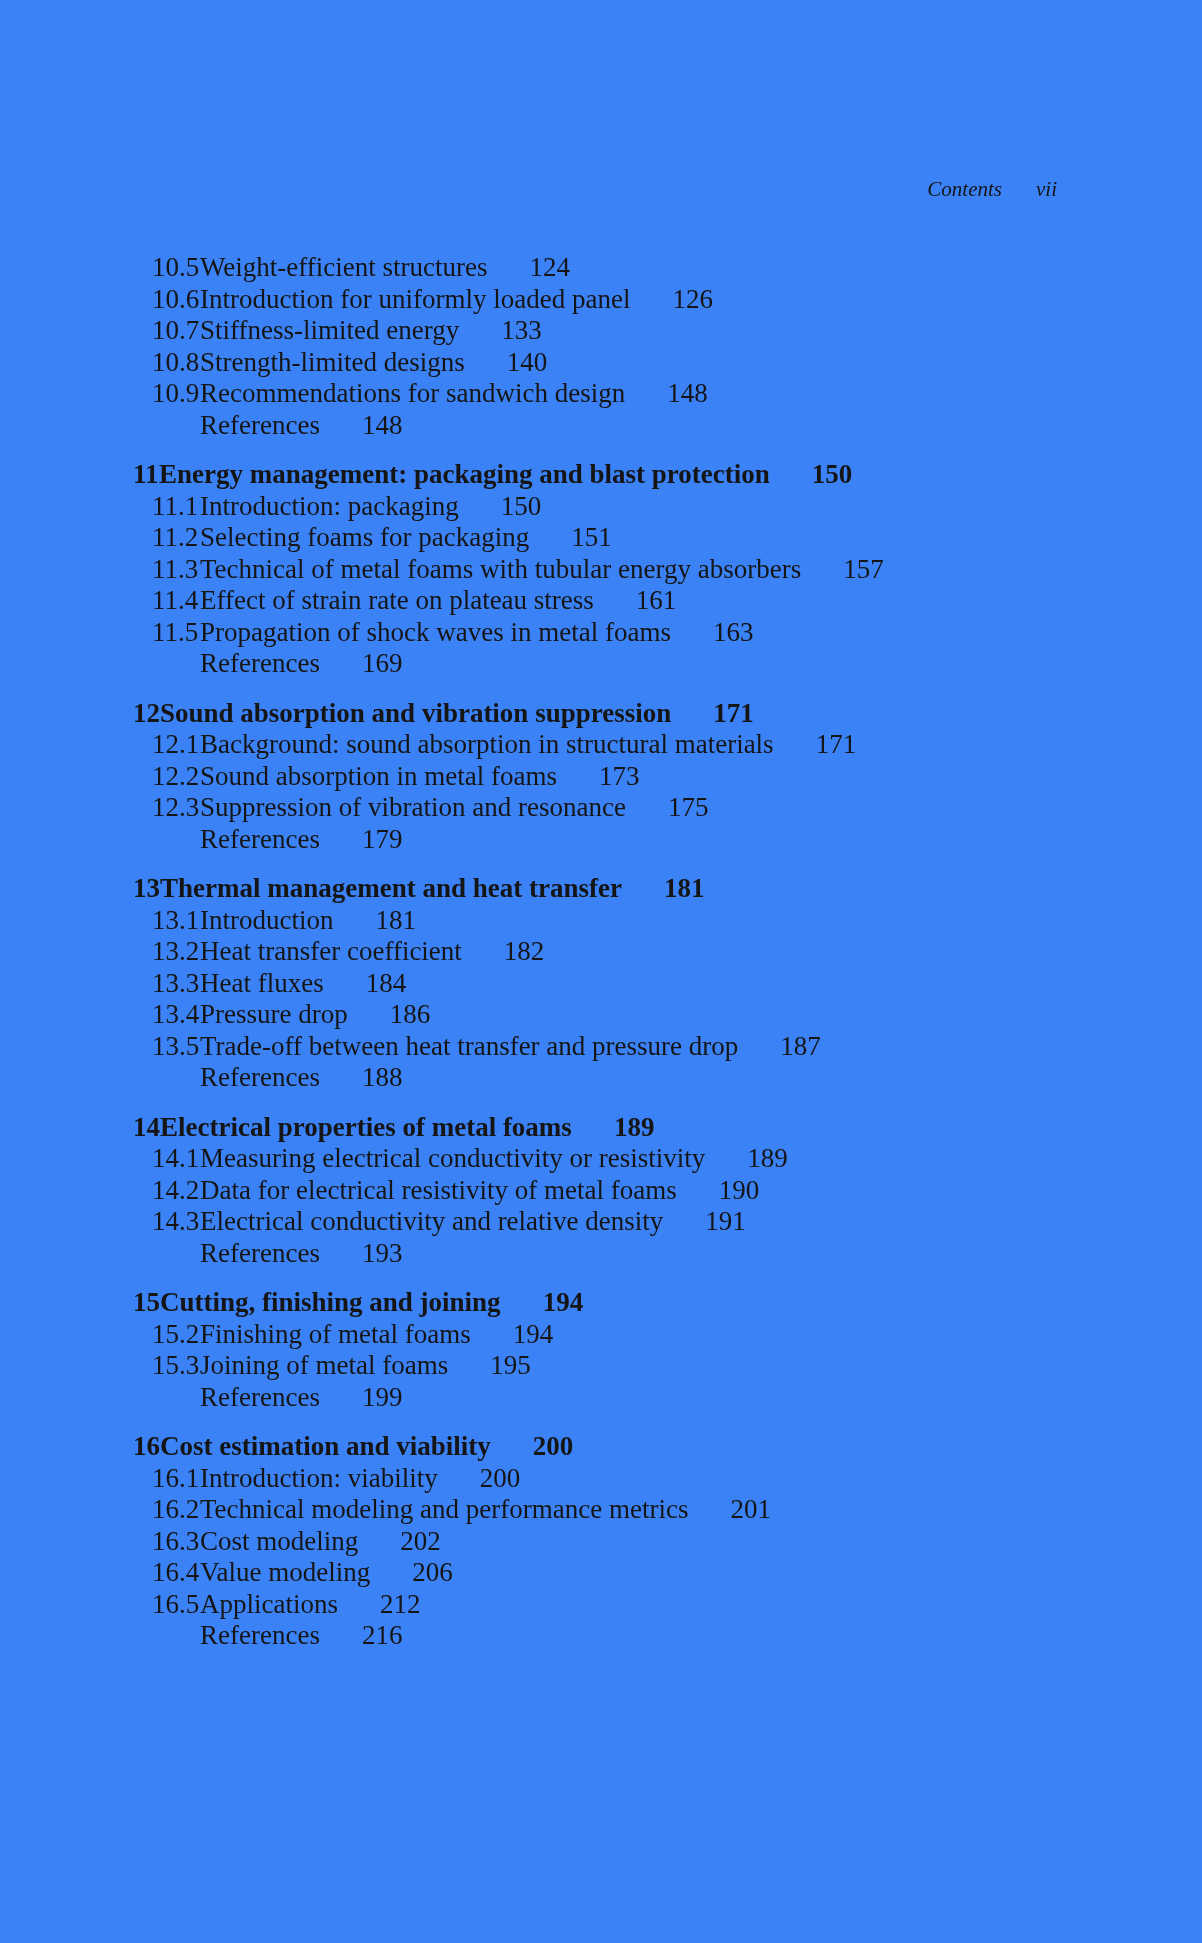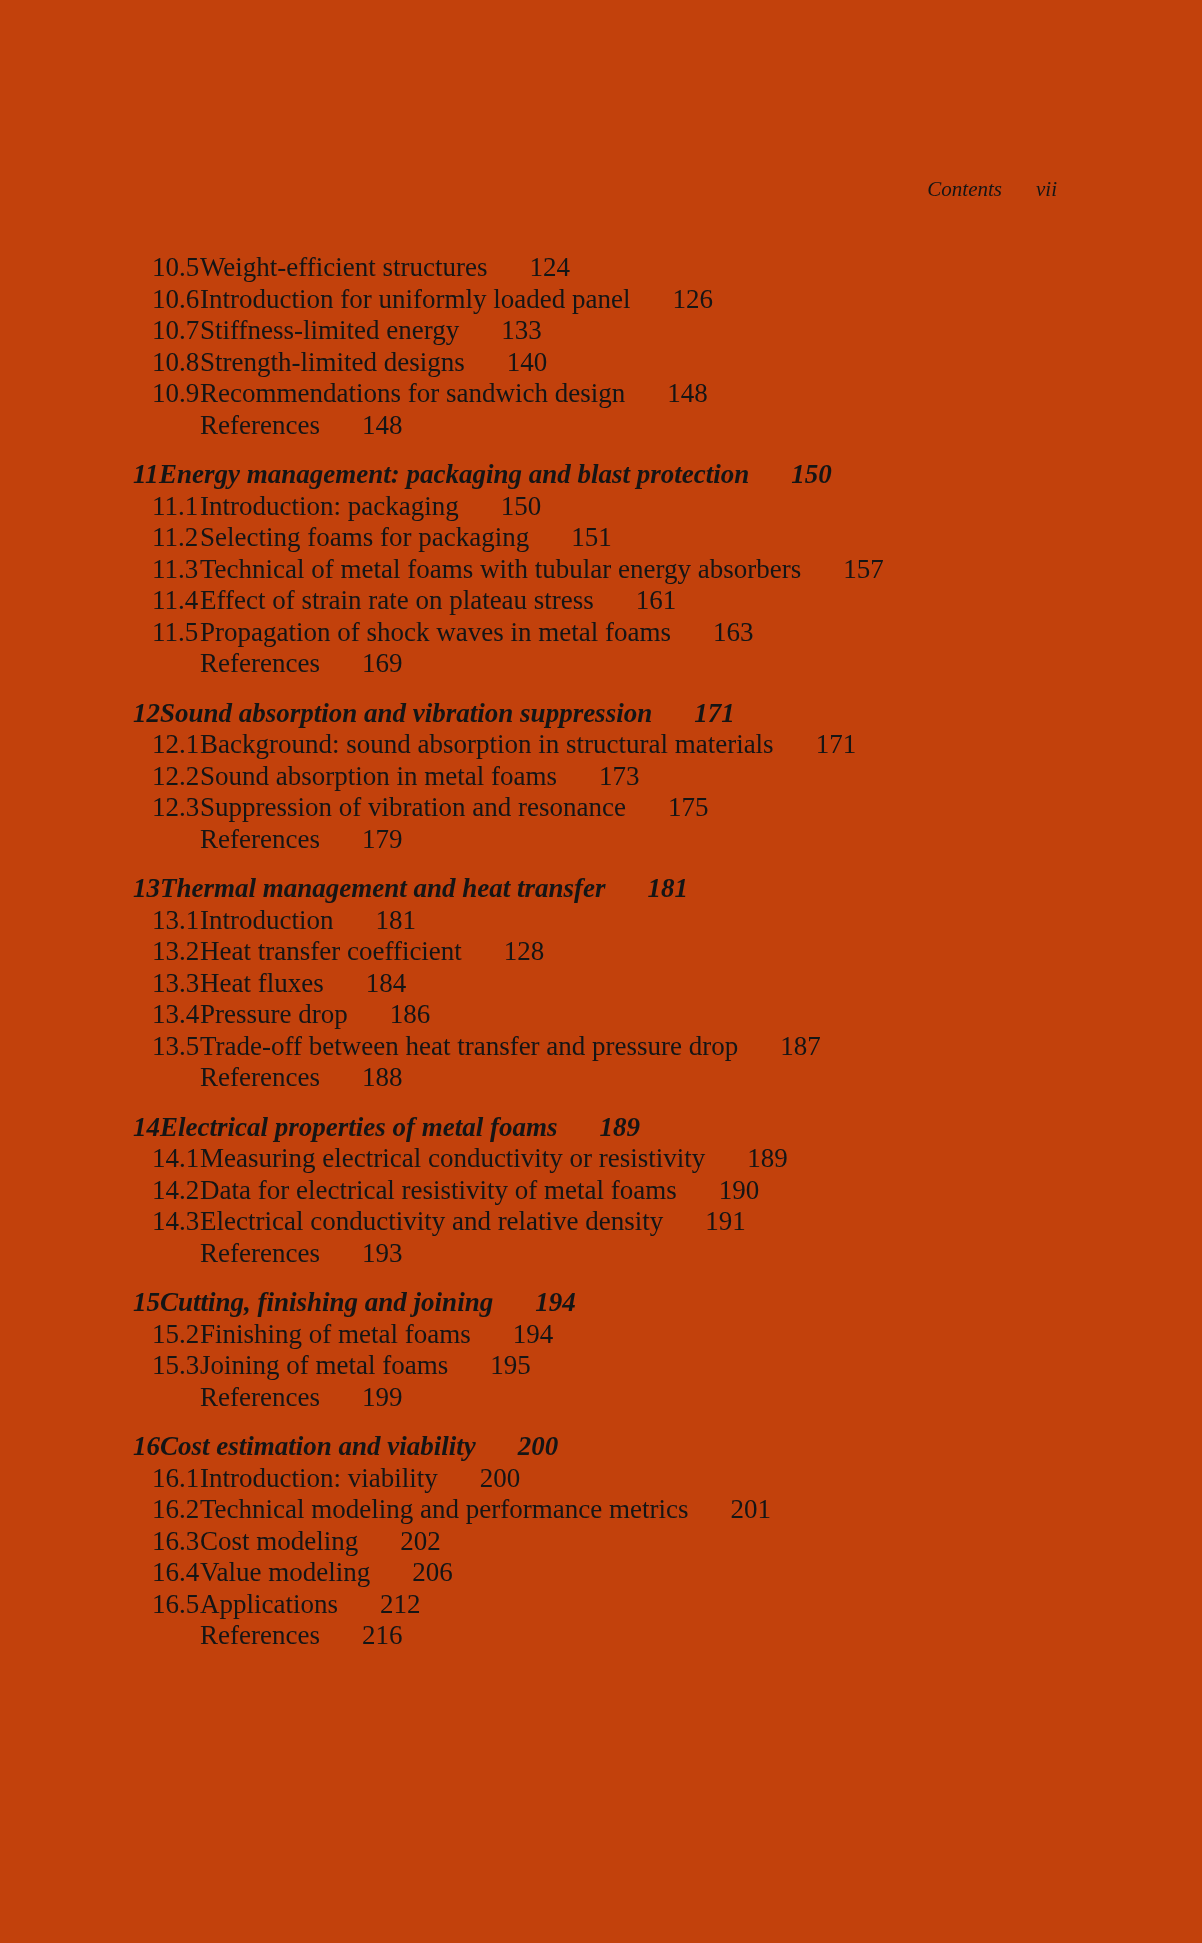--- a/index.html
+++ b/index.html
@@ -4,21 +4,21 @@
 <style>
   html, body {
     margin: 0;
     padding: 0;
     background: #ffffff;
   }
   .page {
     position: relative;
     width: 1202px;
     height: 1943px;
-    background: #c2410c;
+    background: #3b82f6;
     font-family: "Liberation Serif", "DejaVu Serif", serif;
     color: #151515;
     overflow: hidden;
   }
   .running-header {
     position: absolute;
     top: 176px;
     left: 0;
     width: 1057px;
     text-align: right;
@@ -47,21 +47,20 @@
   }
   .line.refs {
     padding-left: 67px;
   }
   .num {
     display: inline-block;
     min-width: 48px;
   }
   .ch-head {
     font-weight: bold;
-    font-style: italic;
   }
   .ch-num {
     display: inline-block;
     min-width: 26px;
   }
   .pg {
     margin-left: 42px;
   }
   .block {
     margin: 0;
@@ -145,21 +144,21 @@
     </div>
 
     <div class="block chapter">
       <div class="line ch-head">
         <span class="ch-num">13</span><span class="title">Thermal management and heat transfer</span><span class="pg">181</span>
       </div>
       <div class="line sub">
         <span class="num">13.1</span><span class="title">Introduction</span><span class="pg">181</span>
       </div>
       <div class="line sub">
-        <span class="num">13.2</span><span class="title">Heat transfer coefficient</span><span class="pg">128</span>
+        <span class="num">13.2</span><span class="title">Heat transfer coefficient</span><span class="pg">182</span>
       </div>
       <div class="line sub">
         <span class="num">13.3</span><span class="title">Heat fluxes</span><span class="pg">184</span>
       </div>
       <div class="line sub">
         <span class="num">13.4</span><span class="title">Pressure drop</span><span class="pg">186</span>
       </div>
       <div class="line sub">
         <span class="num">13.5</span><span class="title">Trade-off between heat transfer and pressure drop</span><span class="pg">187</span>
       </div>

